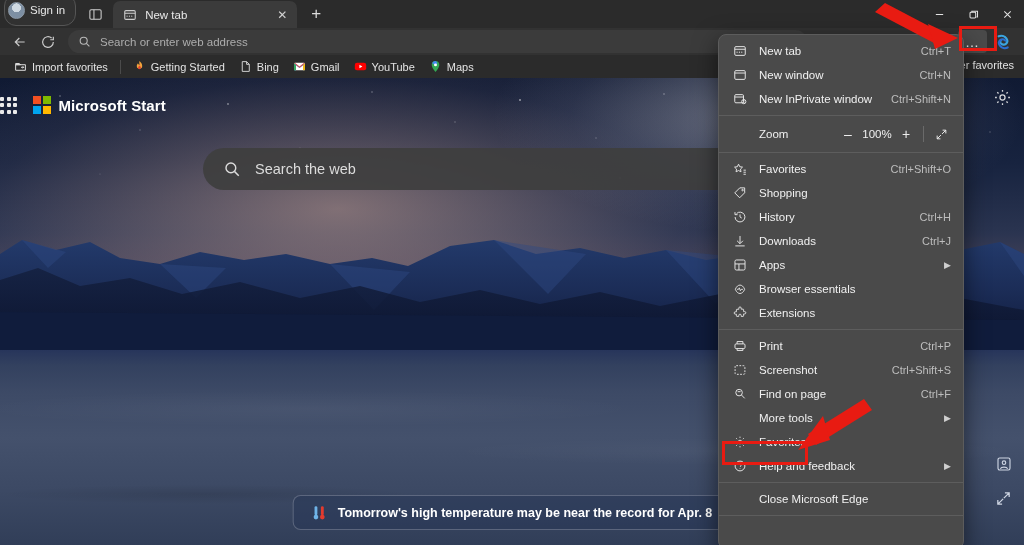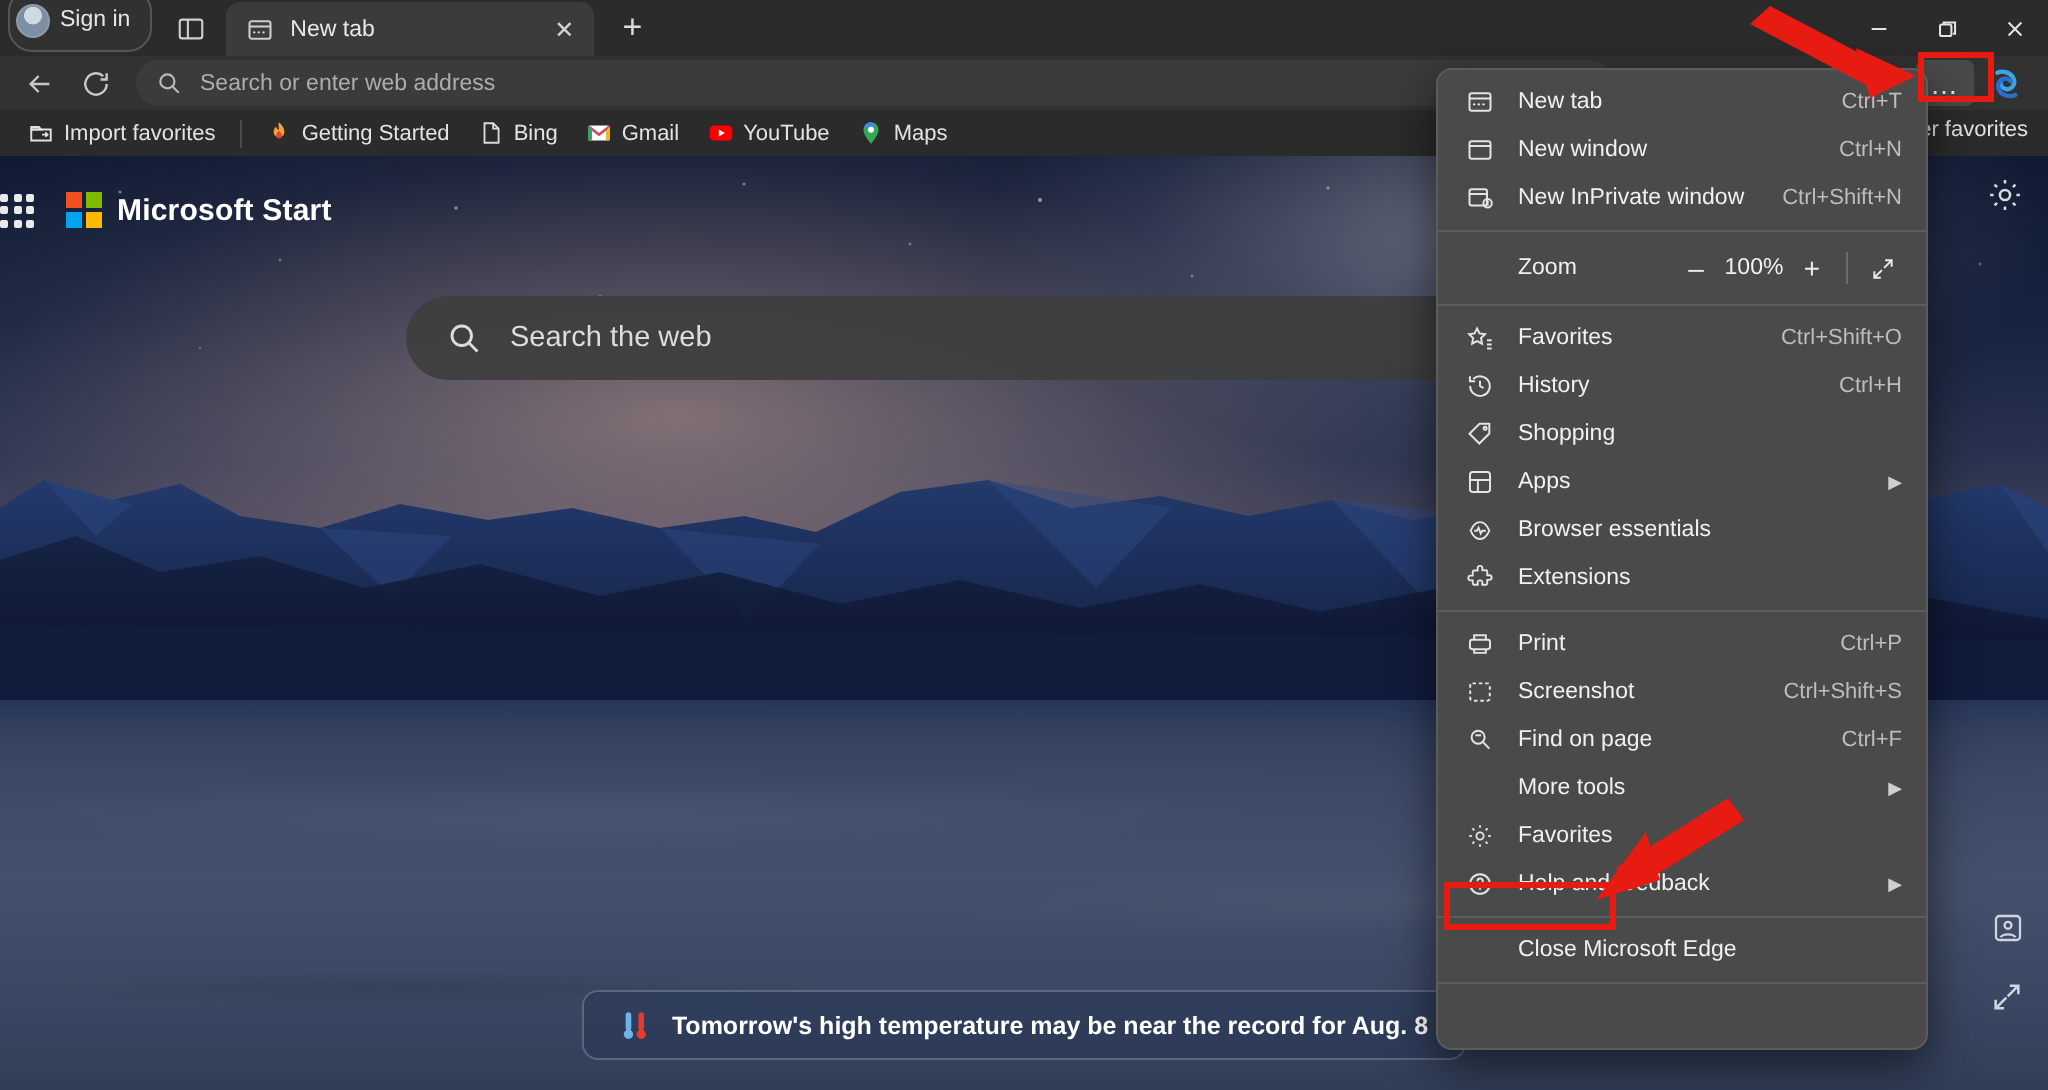--- a/index.html
+++ b/index.html
@@ -351,21 +351,21 @@
       </div>
     </div>
 
     <div class="weather-chip">
       <svg width="17" height="17" viewBox="0 0 24 24">
         <rect x="4" y="3" width="4" height="13" rx="2" fill="#6fb4e8"></rect>
         <circle cx="6" cy="18.5" r="3.3" fill="#6fb4e8"></circle>
         <rect x="13" y="3" width="4" height="13" rx="2" fill="#e33b2e"></rect>
         <circle cx="15" cy="18.5" r="3.3" fill="#e33b2e"></circle>
       </svg>
-      <span>Tomorrow's high temperature may be near the record for Aug. 8</span>
+      <span>Tomorrow's high temperature may be near the record for Apr. 8</span>
     </div>
 
     <div class="right-rail" style="top:10px;">
       <svg class="rail-ico" width="19" height="19" viewBox="0 0 24 24" fill="none" stroke="#e9e9e9" stroke-width="1.6">
         <circle cx="12" cy="12" r="3.2"></circle>
         <path d="M12 2.6v2.2M12 19.2v2.2M21.4 12h-2.2M4.8 12H2.6M18.6 5.4l-1.6 1.6M7 17l-1.6 1.6M18.6 18.6 17 17M7 7 5.4 5.4"></path>
       </svg>
     </div>
     <div class="right-rail" style="top:378px;">
       <svg class="rail-ico" width="16" height="16" viewBox="0 0 24 24" fill="none" stroke="#dbe2ee" stroke-width="1.7">
@@ -603,37 +603,48 @@
             <path d="M9.5 3.8l2.1 4.3 4.7.7-3.4 3.3.8 4.7-4.2-2.2-4.2 2.2.8-4.7L2.7 8.8l4.7-.7z"></path>
             <path d="M18 14h4M18 17.5h4M18 21h4"></path>
           </svg>
       </span>
       <span class="mi-label">Favorites</span>
       <span class="mi-accel">Ctrl+Shift+O</span>
     </div>
     <div class="mi">
       <span class="mi-ico">
         <svg width="14" height="14" viewBox="0 0 24 24" fill="none" stroke="#e4e4e4" stroke-width="1.7">
+            <path d="M11.6 3.2H20V11.6l-8.6 8.6-8.4-8.4z"></path>
+            <circle cx="16.4" cy="7" r="1.3"></circle>
+          </svg>
+      </span>
+      <span class="mi-label">Shopping</span>
+      <span class="mi-accel"></span>
+    </div>
+    <div class="mi">
+      <span class="mi-ico">
+        <svg width="14" height="14" viewBox="0 0 24 24" fill="none" stroke="#e4e4e4" stroke-width="1.7">
             <path d="M3.6 12a8.4 8.4 0 1 0 2.6-6"></path>
             <path d="M3.4 3.6v4.4h4.4"></path>
             <path d="M12 7.6V12l3 1.8"></path>
           </svg>
       </span>
       <span class="mi-label">History</span>
       <span class="mi-accel">Ctrl+H</span>
     </div>
     <div class="mi">
       <span class="mi-ico">
         <svg width="14" height="14" viewBox="0 0 24 24" fill="none" stroke="#e4e4e4" stroke-width="1.7">
-            <path d="M11.6 3.2H20V11.6l-8.6 8.6-8.4-8.4z"></path>
-            <circle cx="16.4" cy="7" r="1.3"></circle>
-          </svg>
-      </span>
-      <span class="mi-label">Shopping</span>
-      <span class="mi-accel"></span>
+            <path d="M12 3.4v13"></path>
+            <path d="M7 11.6l5 5 5-5"></path>
+            <path d="M4 20.4h16"></path>
+          </svg>
+      </span>
+      <span class="mi-label">Downloads</span>
+      <span class="mi-accel">Ctrl+J</span>
     </div>
     <div class="mi">
       <span class="mi-ico">
         <svg width="14" height="14" viewBox="0 0 24 24" fill="none" stroke="#e4e4e4" stroke-width="1.7">
             <rect x="3.4" y="3.4" width="17.2" height="17.2" rx="2.4"></rect>
             <path d="M3.4 10.2h17.2M10.2 10.2v10.4"></path>
           </svg>
       </span>
       <span class="mi-label">Apps</span>
       <span class="mi-chev">▶</span>

